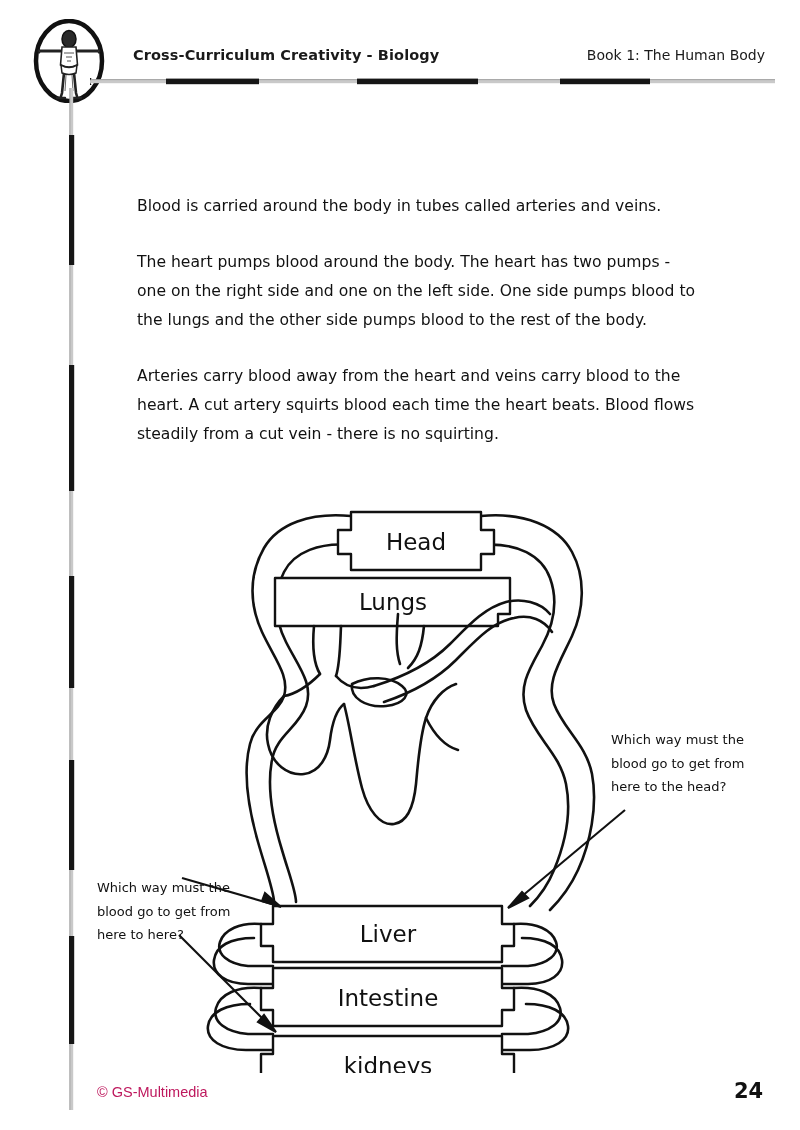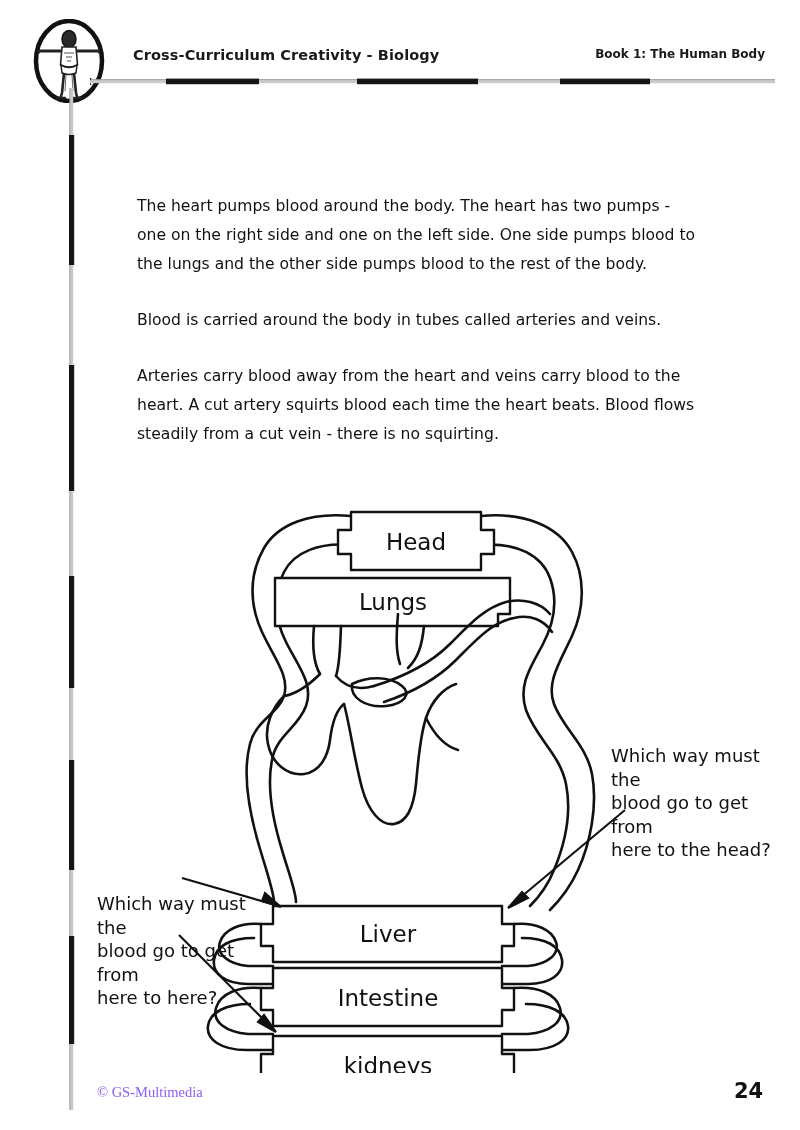--- a/index.html
+++ b/index.html
@@ -41,22 +41,22 @@
     font-weight: 600;
     letter-spacing: 0.1px;
     white-space: nowrap;
     color: #1a1a1a;
   }
   .header-book {
     position: absolute;
     right: 35px;
     top: 47px;
     font-family: "DejaVu Sans", "Liberation Sans", sans-serif;
-    font-size: 12px;
-    font-weight: 700;
+    font-size: 14px;
+    font-weight: 400;
     white-space: nowrap;
     color: #1a1a1a;
     margin-left: 40px;
   }
   .rule-h {
     position: absolute;
     left: 90px;
     top: 70px;
     width: 685px;
     height: 7px;
@@ -102,37 +102,36 @@
     left: 78px;
     top: 498px;
     width: 700px;
     height: 575px;
   }
   .diagram-wrap svg { display: block; }
 
   .anno {
     position: absolute;
     font-family: "DejaVu Sans", "Liberation Sans", sans-serif;
-    font-size: 18px;
+    font-size: 13px;
     line-height: 23.5px;
     color: #111111;
     white-space: pre-line;
-    margin-top: 16px;
   }
   .anno-right { left: 611px; top: 728px; width: 180px; }
   .anno-left  { left: 97px;  top: 876px; width: 180px; }
 
   
   .footer-copy {
     position: absolute;
     left: 97px;
     top: 1084px;
-    font-family: Liberation Serif, serif;
+    font-family: Liberation Sans, sans-serif;
     font-size: 14.5px;
-    color: #8b5cf6;
+    color: #be185d;
     white-space: nowrap;
   }
   .footer-page {
     position: absolute;
     left: 734px;
     top: 1079px;
     font-family: "DejaVu Sans", "Liberation Sans", sans-serif;
     font-size: 21px;
     font-weight: 600;
     color: #111111;
@@ -192,22 +191,22 @@
       <rect x="1.0" y="47" width="5.2" height="130" fill="#161616"></rect>
       <rect x="1.0" y="277" width="5.2" height="126" fill="#161616"></rect>
       <rect x="1.0" y="488" width="5.2" height="112" fill="#161616"></rect>
       <rect x="1.0" y="672" width="5.2" height="110" fill="#161616"></rect>
       <rect x="1.0" y="848" width="5.2" height="108" fill="#161616"></rect>
     </svg>
   </div>
 
 
   <div class="body-copy">
+    <p>Blood is carried around the body in tubes  called arteries and veins.</p>
     <p>The heart pumps blood around the body.  The heart has two pumps - one on the right side and one on the left side.  One side pumps blood to the lungs and the other side pumps blood to the rest of the body.</p>
-    <p>Blood is carried around the body in tubes  called arteries and veins.</p>
     <p>Arteries carry blood away from the heart and veins carry blood to the heart.  A cut artery squirts blood each time the heart beats.  Blood flows steadily from a cut vein - there is no squirting.</p>
   </div>
 
   <div class="diagram-wrap">
     <svg width="700" height="575" viewBox="0 0 700 575" xmlns="http://www.w3.org/2000/svg">
       <g fill="none" stroke="#111111" stroke-width="2.6" stroke-linecap="round" stroke-linejoin="round">
 
         <path d="M273,18 C232,14 200,26 186,50
                  C170,78 172,108 184,134
                  C196,160 212,178 206,198

